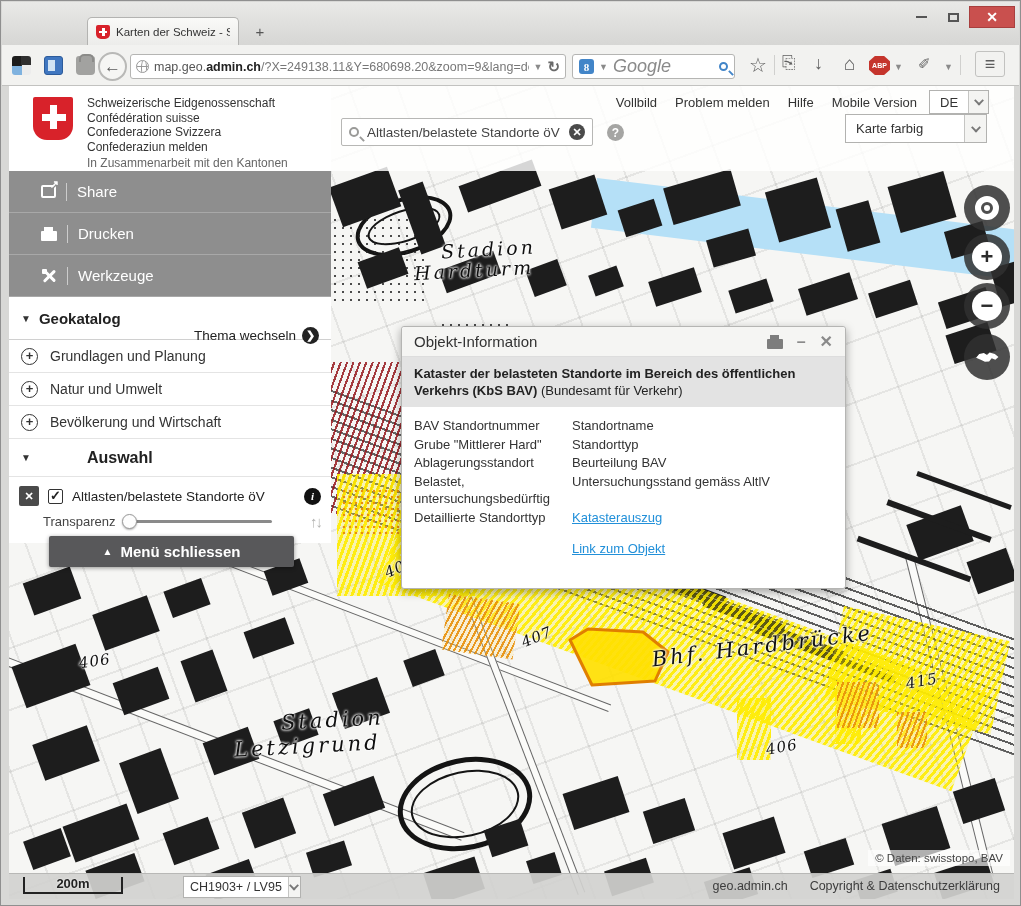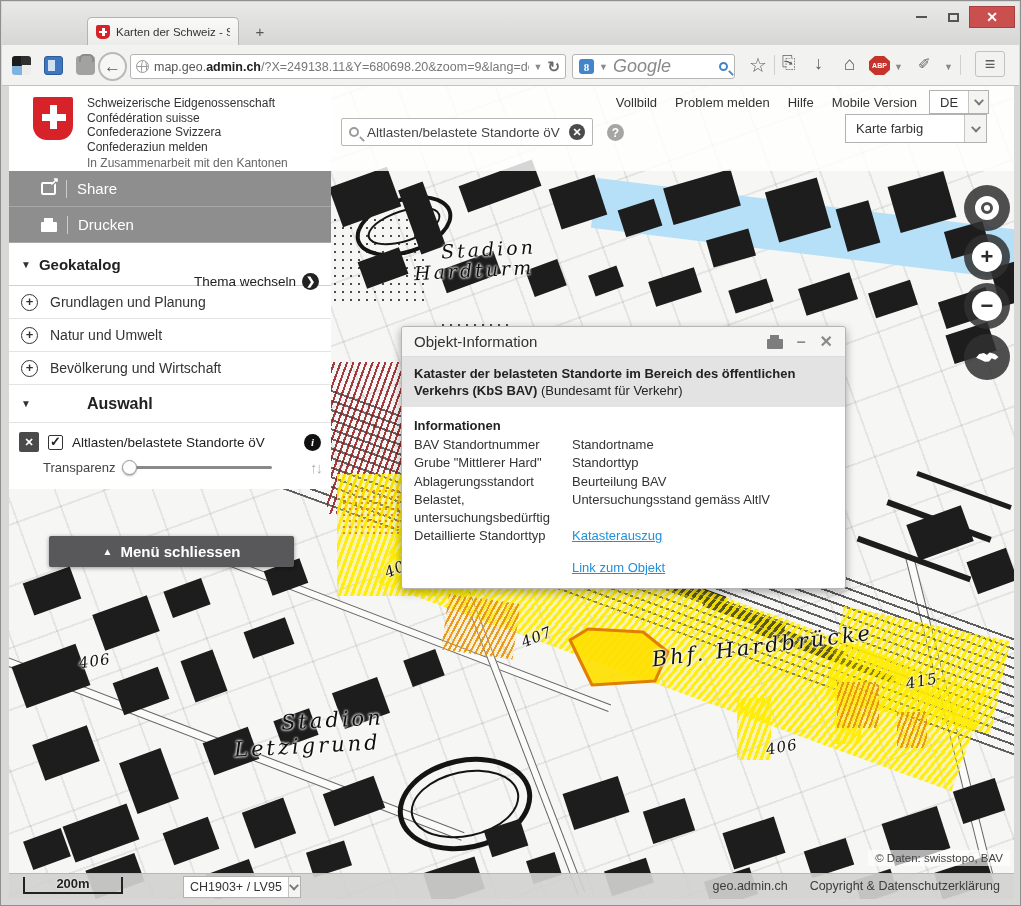--- a/index.html
+++ b/index.html
@@ -116,21 +116,21 @@
   .mag2{width:10px;height:10px;border:2px solid #9a9a98;border-radius:50%;position:relative;flex:0 0 auto;}
   .mag2:after{content:"";position:absolute;left:8px;top:9px;width:6px;border-top:2.5px solid #9a9a98;transform:rotate(45deg);}
   #searchinput{flex:1;border:none;outline:none;font-size:13.5px;color:#444;font-family:"Liberation Sans",sans-serif;background:transparent;min-width:0;}
   .clearbtn{width:16px;height:16px;border-radius:50%;background:#4a4a4a;color:#fff;font-size:11px;font-weight:bold;
             display:flex;align-items:center;justify-content:center;flex:0 0 auto;}
   #helpbtn{position:absolute;left:598px;top:38px;width:17px;height:17px;border-radius:50%;background:#a5a5a3;color:#fff;
            font-size:12px;font-weight:bold;display:flex;align-items:center;justify-content:center;}
 
   
   #sidebar{position:absolute;left:0;top:85px;width:322px;background:#fff;}
-  .menubar{height:36px;background:#8e8e8e;border-bottom:1px solid #a8a8a8;display:flex;align-items:center;
+  .menubar{height:42px;background:#8e8e8e;border-bottom:1px solid #a8a8a8;display:flex;align-items:center;
            color:#fff;font-size:15px;padding-left:32px;gap:10px;}
   .menubar .sep{width:1px;height:18px;background:rgba(255,255,255,0.55);}
   .shareicon{width:15px;height:13px;border:2px solid #fff;border-radius:2px;position:relative;}
   .shareicon:before{content:"↗";position:absolute;right:-5px;top:-9px;color:#fff;font-size:11px;font-weight:bold;text-shadow:1px 1px 0 #8e8e8e;}
   .printicon{width:16px;height:10px;background:#fff;border-radius:1px;position:relative;margin-top:4px;}
   .printicon:before{content:"";position:absolute;left:3px;top:-4px;width:9px;height:4px;background:#fff;}
   .printicon.gray{background:#7d7d7d;}
   .printicon.gray:before{background:#7d7d7d;}
   .toolsicon{width:16px;height:16px;position:relative;}
   .toolsicon:before,.toolsicon:after{content:"";position:absolute;left:7px;top:0;width:2.5px;height:16px;background:#fff;border-radius:2px;}
@@ -417,20 +417,27 @@
       <div class="menubar">
         <span class="shareicon"></span>
         <span class="sep"></span>
         <span>Share</span>
       </div>
       <div class="menubar">
         <span class="printicon"></span>
         <span class="sep"></span>
         <span>Drucken</span>
       </div>
+      <div class="menubar">
+        <span class="toolsicon">
+            <i></i>
+          </span>
+        <span class="sep"></span>
+        <span>Werkzeuge</span>
+      </div>
       <div id="geokat-row">
         <span class="tri">▼</span>
         <span class="lbl">Geokatalog</span>
         <span class="right">
           <span>Thema wechseln</span>
           <span class="circarrow">❯</span>
         </span>
       </div>
       <div class="catrow">
         <span class="pluscirc">+</span>
@@ -473,21 +480,20 @@
       <div id="popup-titlebar">
         <span class="title">Objekt-Information</span>
         <span class="icons">
           <span class="printicon gray"></span>
           <span class="minus">–</span>
           <span class="close">✕</span>
         </span>
       </div>
       <div id="popup-band"><span class="b">Kataster der belasteten Standorte im Bereich des öffentlichen Verkehrs (KbS BAV)</span><span> (Bundesamt für Verkehr)</span></div>
       <div id="popup-body">
-        <div class="span2">Informationen</div>
         <div>BAV Standortnummer</div>
         <div>Standortname</div>
         <div>Grube "Mittlerer Hard"</div>
         <div>Standorttyp</div>
         <div>Ablagerungsstandort</div>
         <div>Beurteilung BAV</div>
         <div>Belastet, untersuchungsbedürftig</div>
         <div>Untersuchungsstand gemäss AltlV</div>
         <div>Detaillierte Standorttyp</div>
         <div><span class="link">Katasterauszug</span></div>

